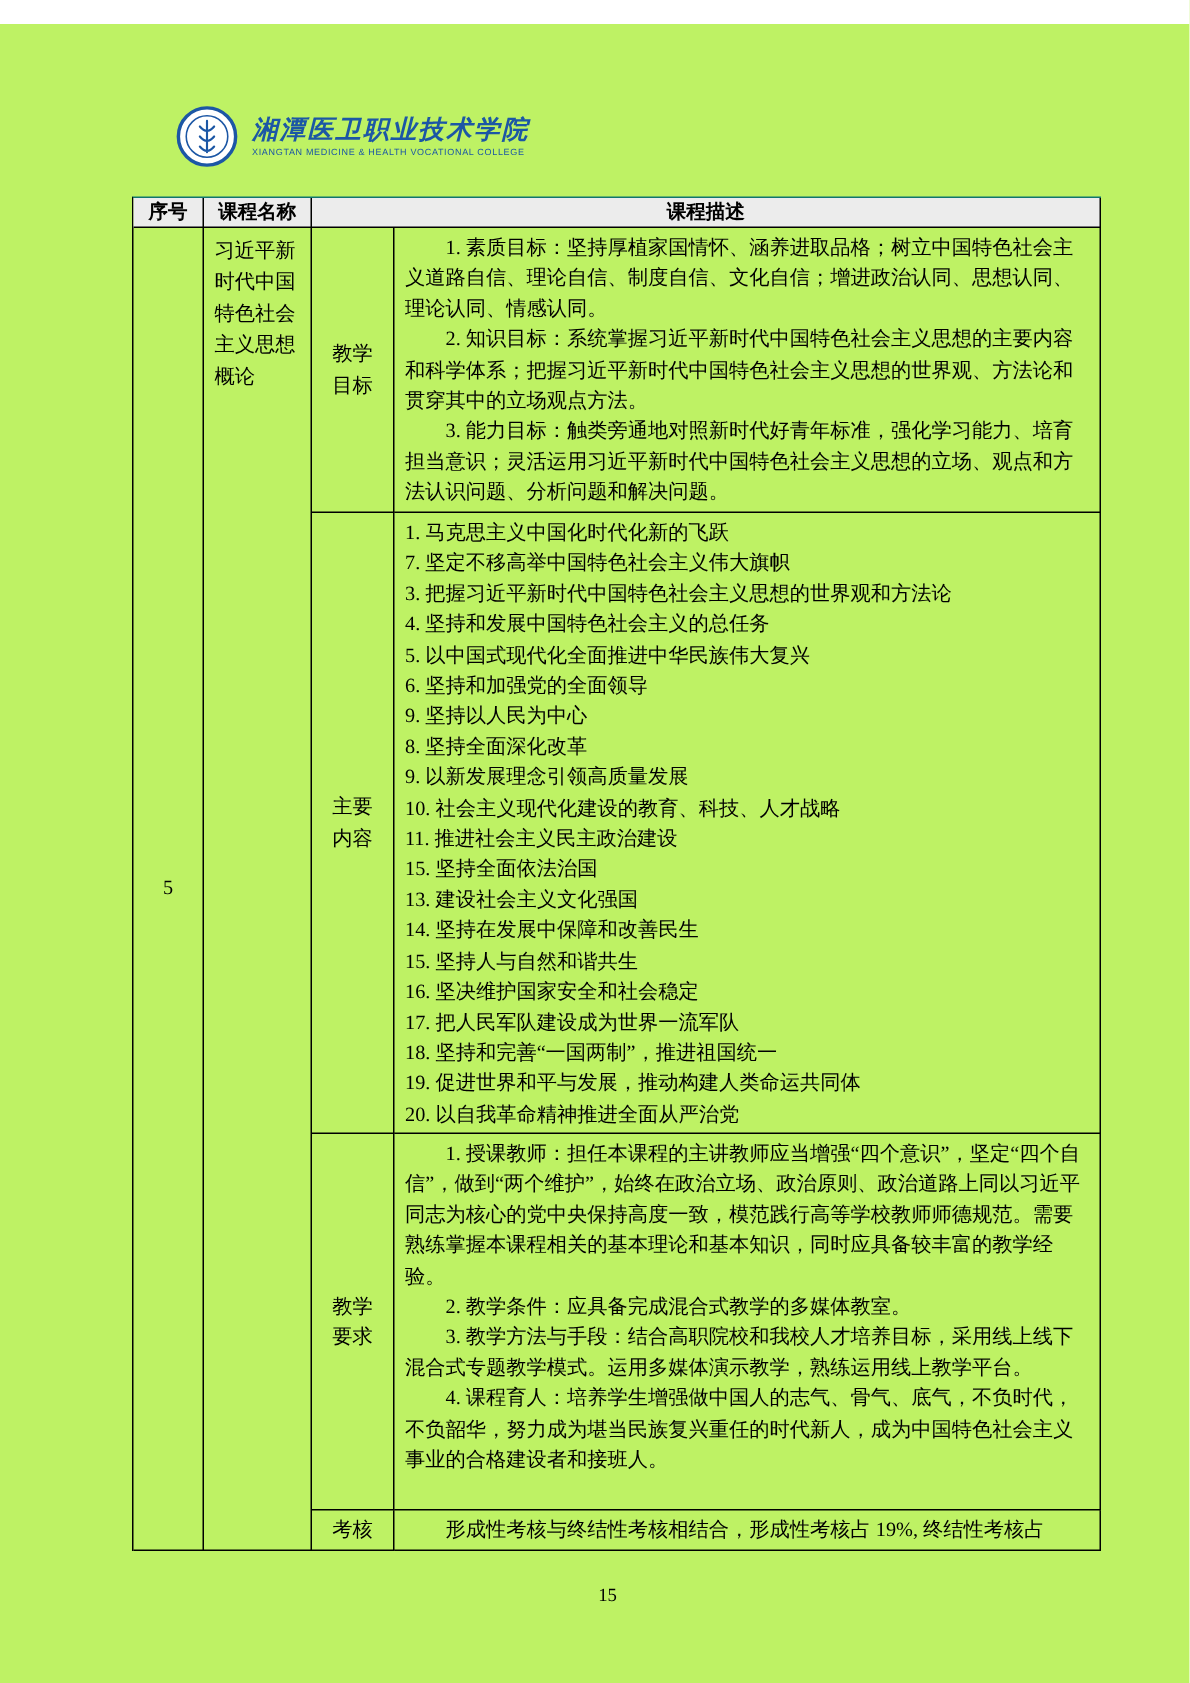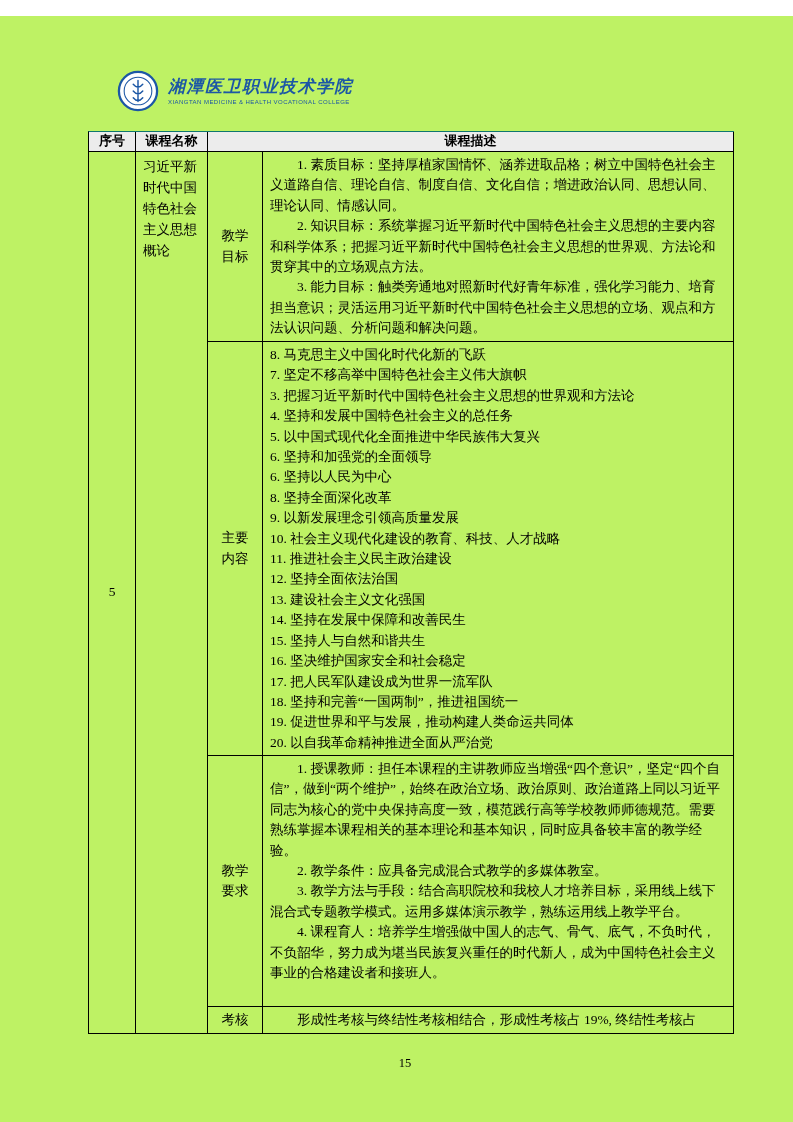--- a/index.html
+++ b/index.html
@@ -76,32 +76,32 @@
 
     <div class="cell lbl lbl-obj">教学目标</div>
     <div class="cell ct ct-obj">
       <p>1. 素质目标：坚持厚植家国情怀、涵养进取品格；树立中国特色社会主义道路自信、理论自信、制度自信、文化自信；增进政治认同、思想认同、理论认同、情感认同。</p>
       <p>2. 知识目标：系统掌握习近平新时代中国特色社会主义思想的主要内容和科学体系；把握习近平新时代中国特色社会主义思想的世界观、方法论和贯穿其中的立场观点方法。</p>
       <p>3. 能力目标：触类旁通地对照新时代好青年标准，强化学习能力、培育担当意识；灵活运用习近平新时代中国特色社会主义思想的立场、观点和方法认识问题、分析问题和解决问题。</p>
     </div>
 
     <div class="cell lbl lbl-main">主要内容</div>
     <div class="cell ct ct-main">
-      <div class="li">8. 马克思主义中国化时代化新的飞跃</div>
+      <div class="li">1. 马克思主义中国化时代化新的飞跃</div>
       <div class="li">7. 坚定不移高举中国特色社会主义伟大旗帜</div>
       <div class="li">3. 把握习近平新时代中国特色社会主义思想的世界观和方法论</div>
       <div class="li">4. 坚持和发展中国特色社会主义的总任务</div>
       <div class="li">5. 以中国式现代化全面推进中华民族伟大复兴</div>
       <div class="li">6. 坚持和加强党的全面领导</div>
-      <div class="li">6. 坚持以人民为中心</div>
+      <div class="li">9. 坚持以人民为中心</div>
       <div class="li">8. 坚持全面深化改革</div>
       <div class="li">9. 以新发展理念引领高质量发展</div>
       <div class="li">10. 社会主义现代化建设的教育、科技、人才战略</div>
       <div class="li">11. 推进社会主义民主政治建设</div>
-      <div class="li">12. 坚持全面依法治国</div>
+      <div class="li">15. 坚持全面依法治国</div>
       <div class="li">13. 建设社会主义文化强国</div>
       <div class="li">14. 坚持在发展中保障和改善民生</div>
       <div class="li">15. 坚持人与自然和谐共生</div>
       <div class="li">16. 坚决维护国家安全和社会稳定</div>
       <div class="li">17. 把人民军队建设成为世界一流军队</div>
       <div class="li">18. 坚持和完善“一国两制”，推进祖国统一</div>
       <div class="li">19. 促进世界和平与发展，推动构建人类命运共同体</div>
       <div class="li">20. 以自我革命精神推进全面从严治党</div>
     </div>
 

